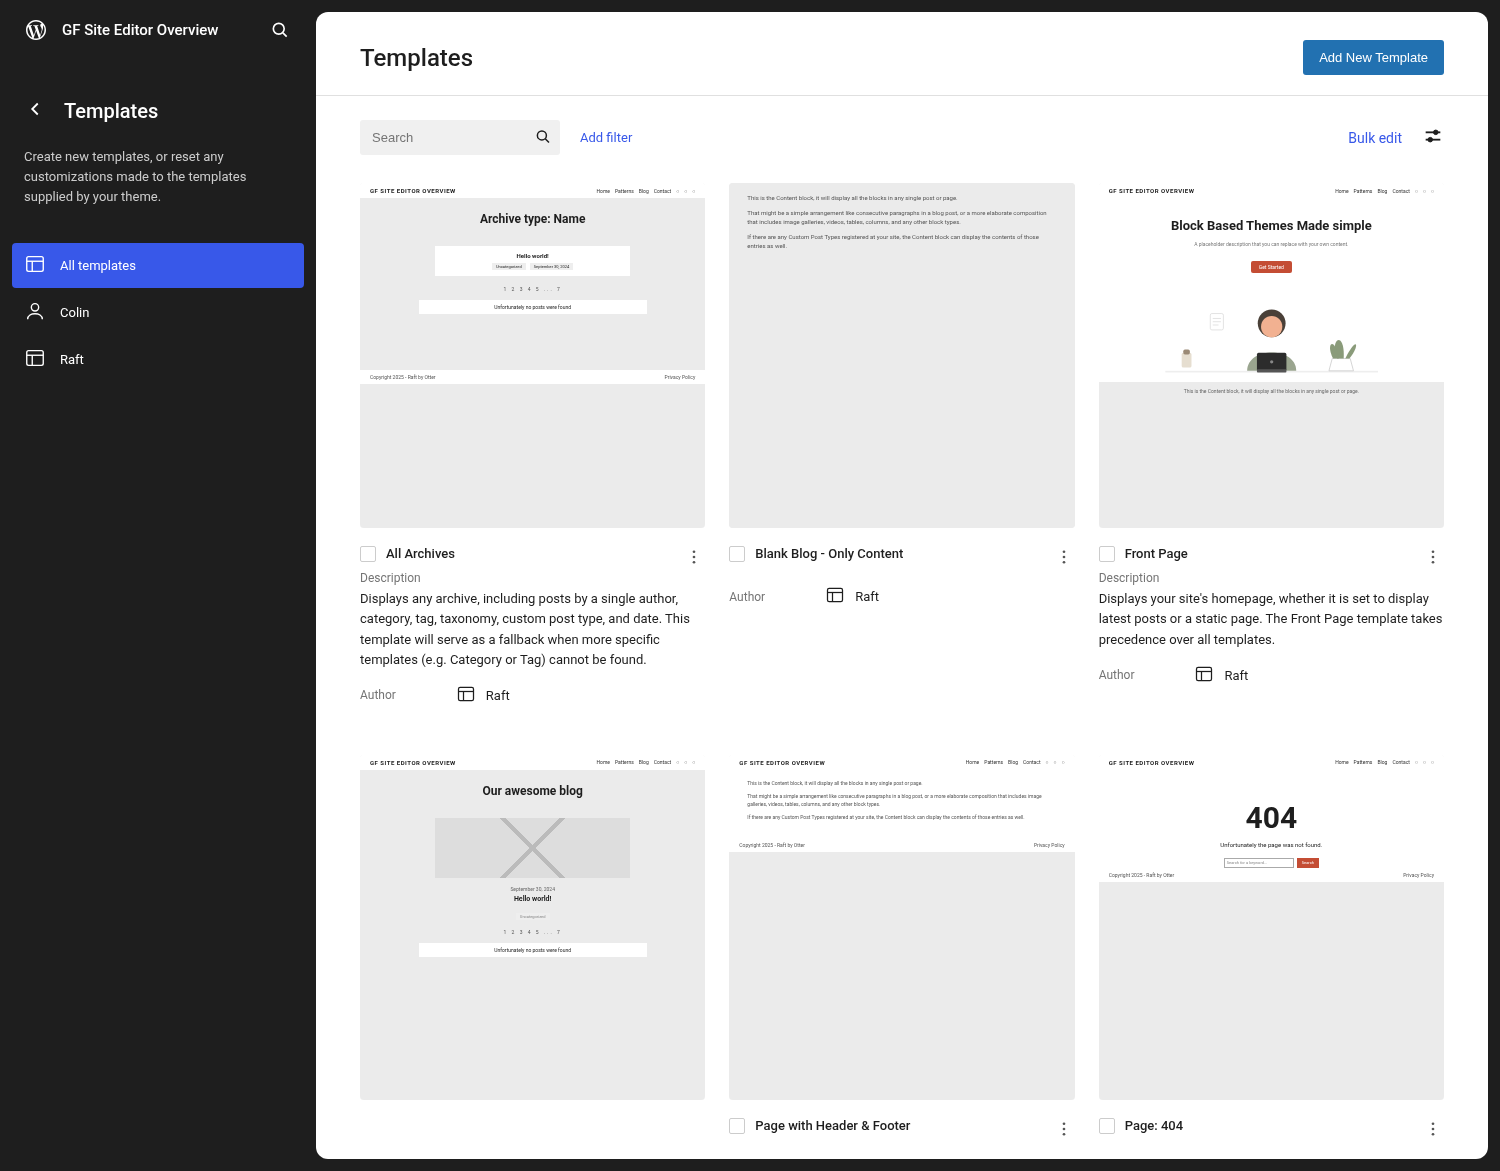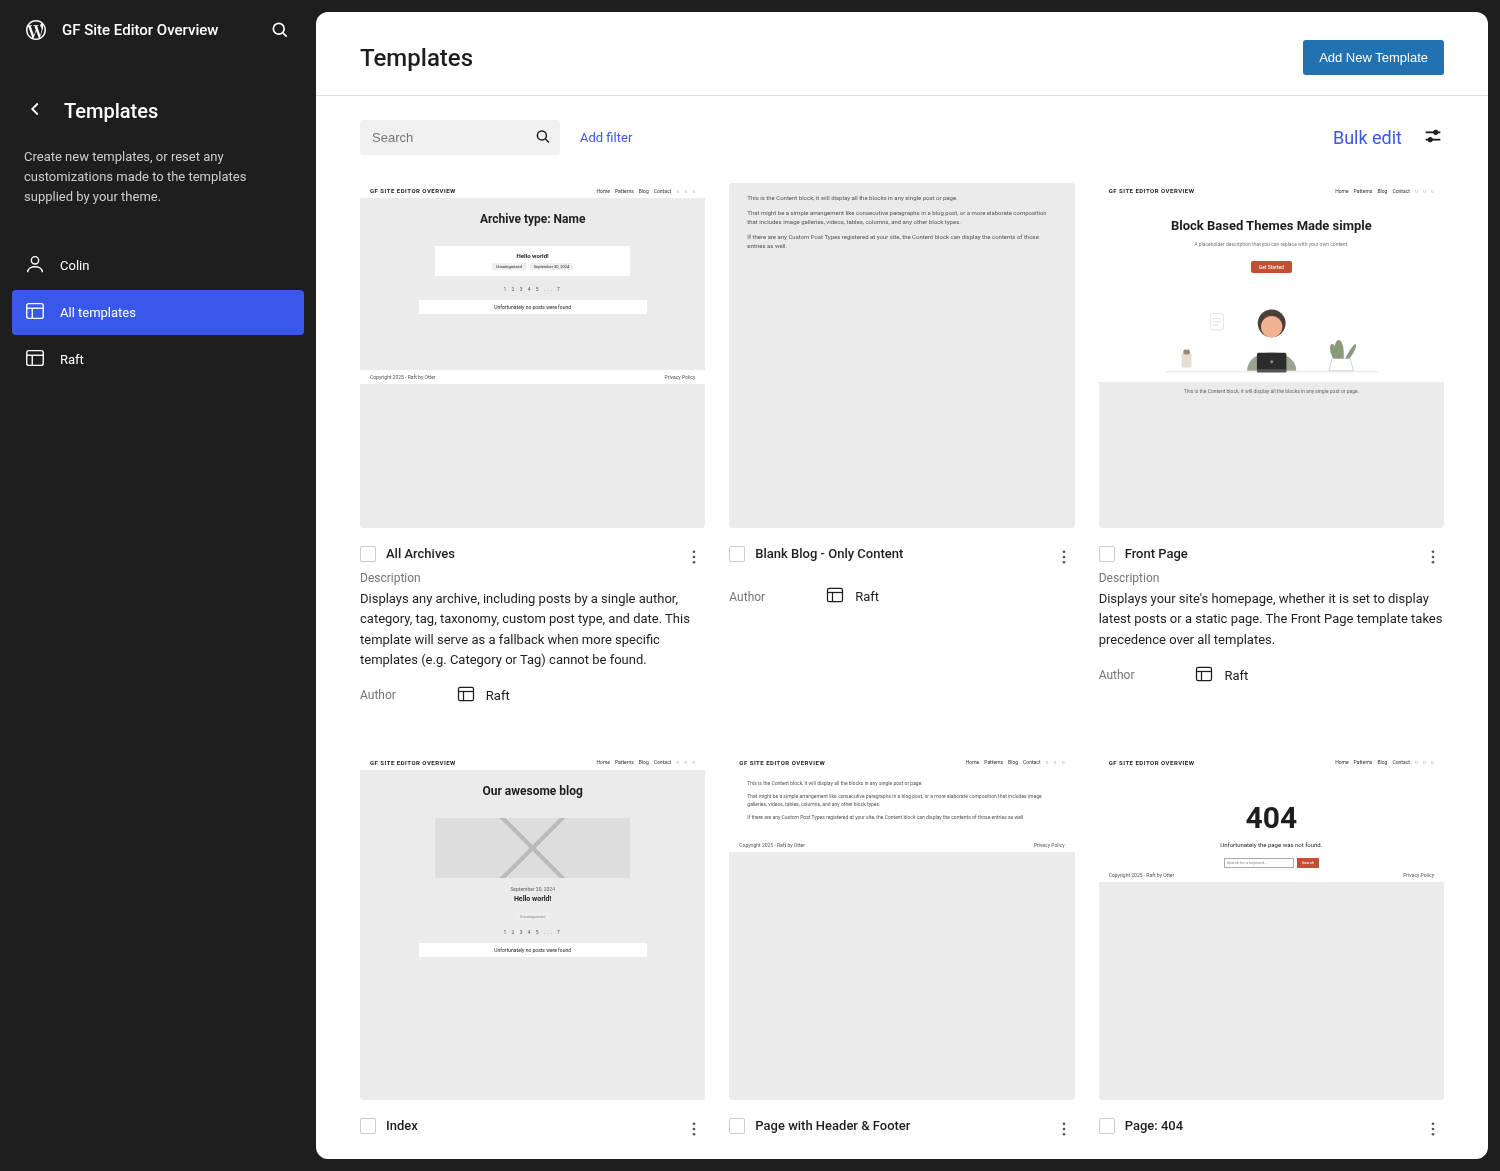--- a/index.html
+++ b/index.html
@@ -47,21 +47,21 @@
 
   .toolbar { display:flex; align-items:center; justify-content:space-between; margin-bottom:28px; }
   .toolbar-left { display:flex; align-items:center; gap:20px; }
   .search-wrap { position:relative; }
   .search-input { width:200px; background:#f0f0f0; border:none; border-radius:3px; padding:10px 36px 10px 12px; font-size:13px; }
   .search-input::placeholder { color:#757575; }
   .search-icon-right { position:absolute; right:8px; top:50%; transform:translateY(-50%); }
   .search-icon-right svg { width:18px; height:18px; stroke:#1e1e1e; }
   .add-filter { color:var(--accent); font-size:13px; cursor:pointer; }
   .toolbar-right { display:flex; align-items:center; gap:20px; }
-  .bulk-edit { color:var(--accent); font-size:18px; cursor:pointer; }
+  .bulk-edit { color:var(--accent); font-size:14px; cursor:pointer; }
   .settings-btn svg { width:22px; height:22px; stroke:#1e1e1e; fill:#1e1e1e; }
 
   
   .grid { display:grid; grid-template-columns:repeat(3, 1fr); gap:48px var(--card-gap); }
 
   .card { display:flex; flex-direction:column; }
   .thumb { background:var(--gray-bg); aspect-ratio: 1 / 1; border-radius:4px; overflow:hidden; position:relative; color:#1e1e1e; font-family:inherit;text-decoration:underline; }
   .card-title-row { display:flex; align-items:flex-start; gap:10px; margin-top:18px; }
   .card-check { width:16px; height:16px; border:1px solid #ccc; border-radius:2px; flex-shrink:0; }
   .card-title { font-size:13px; font-weight:500; flex:1; }
@@ -137,34 +137,34 @@
         <svg viewBox="0 0 24 24" fill="none" stroke-width="2">
             <polyline points="15 6 9 12 15 18"></polyline>
           </svg>
       </span>
       <span class="nav-title">Templates</span>
     </div>
     <div class="nav-desc">Create new templates, or reset any customizations made to the templates supplied by your theme.</div>
   </div>
 
   <ul class="nav-list" id="nav-list">
-      <li class="nav-item">
-        <span><svg viewBox="0 0 24 24" stroke-width="1.5">
-            <circle cx="12" cy="8" r="4"></circle>
-            <path d="M4 21c0-4 4-6 8-6s8 2 8 6"></path>
-          </svg></span>
-        <span class="label">Colin</span>
-      </li>
       <li class="nav-item active">
         <span><svg viewBox="0 0 24 24" stroke-width="1.5">
             <rect x="3" y="4" width="18" height="16" rx="2"></rect>
             <line x1="3" y1="9" x2="21" y2="9"></line>
             <line x1="9" y1="9" x2="9" y2="20"></line>
           </svg></span>
         <span class="label">All templates</span>
+      </li>
+      <li class="nav-item">
+        <span><svg viewBox="0 0 24 24" stroke-width="1.5">
+            <circle cx="12" cy="8" r="4"></circle>
+            <path d="M4 21c0-4 4-6 8-6s8 2 8 6"></path>
+          </svg></span>
+        <span class="label">Colin</span>
       </li>
       <li class="nav-item">
         <span><svg viewBox="0 0 24 24" stroke-width="1.5">
             <rect x="3" y="4" width="18" height="16" rx="2"></rect>
             <line x1="3" y1="9" x2="21" y2="9"></line>
             <line x1="9" y1="9" x2="9" y2="20"></line>
           </svg></span>
         <span class="label">Raft</span>
       </li>
     </ul>
@@ -364,29 +364,20 @@
                   <span>Blog</span>
                   <span>Contact</span> 
                   <span>○</span>
                   <span>○</span>
                   <span>○</span>
                 </span>
               </div>
               <div class="thumb-body"><div class="thumb-h1">Our awesome blog</div><div class="thumb-placeholder-img"></div><div style="font-size:5px;color:#666">September 30, 2024</div><div style="font-size:7px;font-weight:700;margin:3px 0">Hello world!</div><div style="font-size:4px;color:#888;background:#eee;display:inline-block;padding:1px 4px">Uncategorized</div><div class="thumb-pager">1 2 3 4 5 ... 7</div><div class="thumb-notice">Unfortunately no posts were found</div></div>
             </div>
           </div>
-          <div class="card-title-row">
-            <span class="card-check"></span>
-            <span class="card-title">Index</span>
-            <span class="dots-btn"><svg viewBox="0 0 24 24">
-                <circle cx="12" cy="5" r="1.8"></circle>
-                <circle cx="12" cy="12" r="1.8"></circle>
-                <circle cx="12" cy="19" r="1.8"></circle>
-              </svg></span>
-          </div>
         </div>
         <div class="card">
           <div class="thumb">
             <div class="thumb-content">
               <div class="thumb-header">
                 <span class="brand">GF SITE EDITOR OVERVIEW</span>
                 <span class="links">
                   <span>Home</span>
                   <span>Patterns</span>
                   <span>Blog</span>

